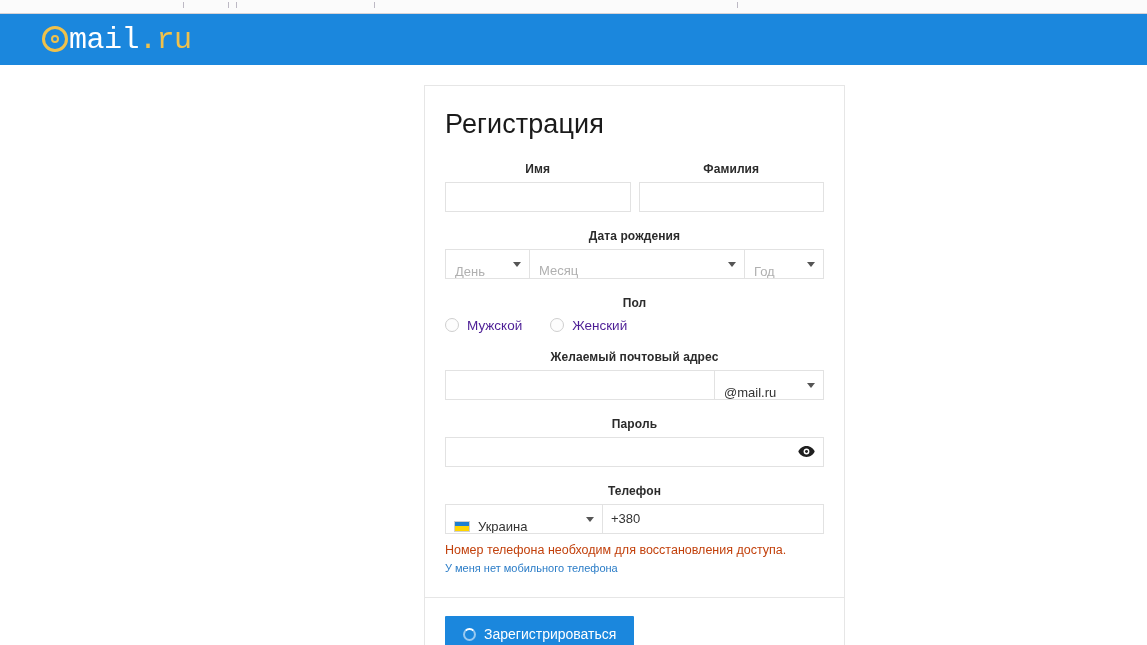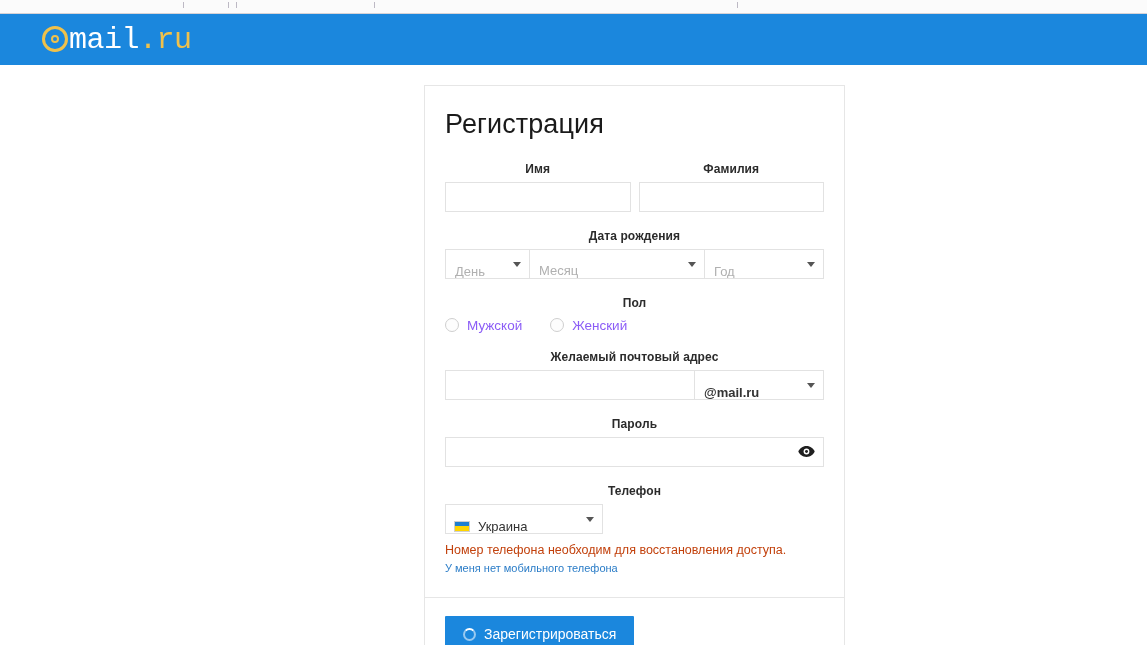--- a/index.html
+++ b/index.html
@@ -160,53 +160,52 @@
     margin-top: -2px;
     width: 0; height: 0;
     border-left: 4px solid transparent;
     border-right: 4px solid transparent;
     border-top: 5px solid #555555;
   }
 
   .dob-row { display: flex; }
   .dob-day   { width: 85px; }
   .dob-month { flex: 1 1 auto; margin-left: -1px; align-items: flex-end; }
-  .dob-year  { width: 120px; margin-left: -1px; }
+  .dob-year  { width: 80px; margin-left: -1px; }
 
   
   .radio-row {
     display: flex;
     align-items: center;
     gap: 28px;
     padding-top: 2px;
   }
   .radio-opt {
     display: flex;
     align-items: center;
     gap: 8px;
     cursor: pointer;
     font-size: 13.5px;
-    color: #8b5cf6;
+    color: #4c1d95;
   }
   .radio-dot {
     width: 14px; height: 14px;
     border: 1px solid #cfcfcf;
     border-radius: 50%;
     background: #fdfdfd;
     box-sizing: border-box;
     flex: none;
   }
 
   
   .email-row { display: flex; }
   .email-row .txt-input { border-right: none; }
   .email-domain {
-    width: 130px;
+    width: 110px;
     flex: none;
-    font-weight: bold;
   }
 
   
   .pwd-wrap { position: relative; }
   .pwd-wrap .txt-input { padding-right: 34px; }
   .eye-icon {
     position: absolute;
     right: 9px;
     top: 50%;
     transform: translateY(-50%);
@@ -376,20 +375,21 @@
     </div>
 
     <div>
       <label class="field-label">Телефон</label>
       <div class="phone-row">
         <div class="sel phone-country">
           <span class="flag-ua"></span>
           <span>Украина</span>
           <span class="caret"></span>
         </div>
+        <input class="txt-input phone-number" type="text" value="+380" style="">
       </div>
       <div class="hint-text">Номер телефона необходим для восстановления доступа.</div>
       <a class="hint-link">У меня нет мобильного телефона</a>
     </div>
 
   </div>
 
   <div class="card-footer">
     <button class="submit-btn">
       <span class="spinner-dot"></span>

